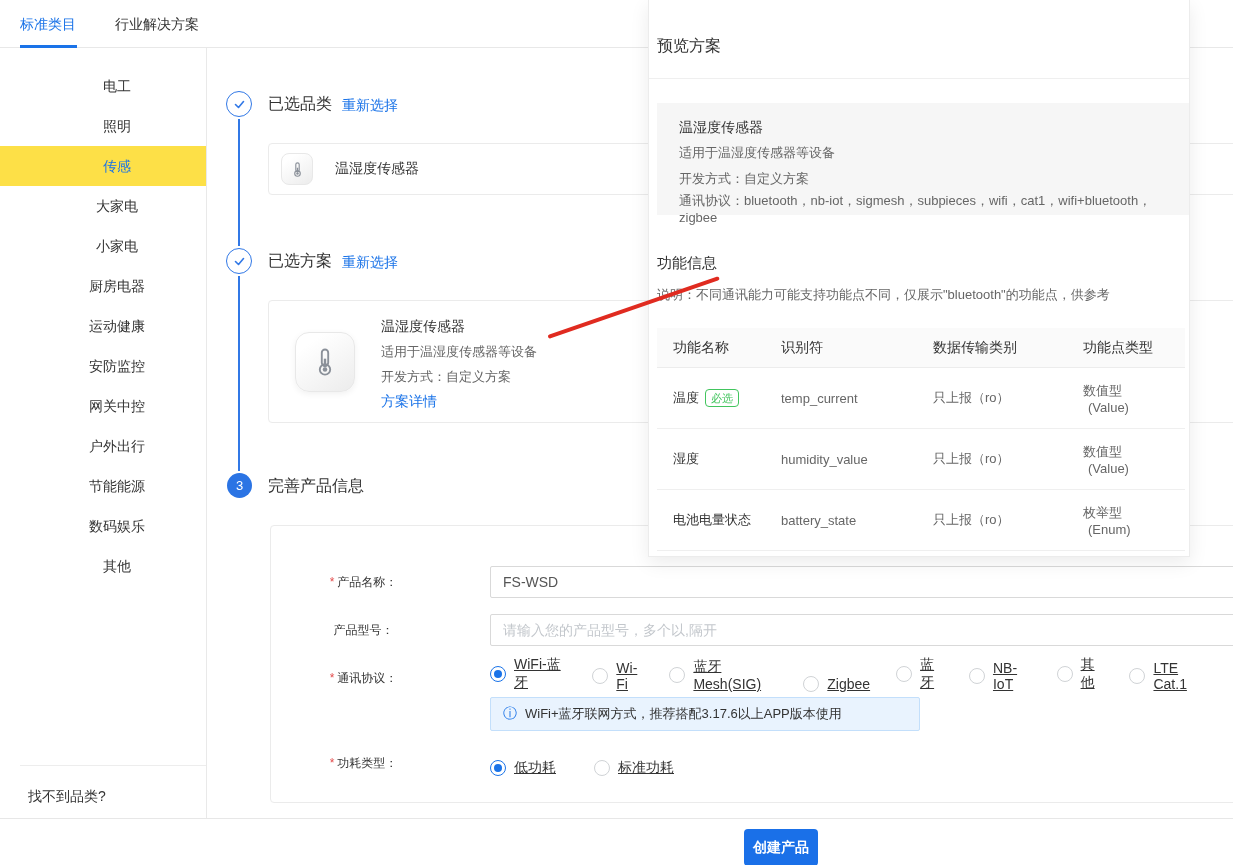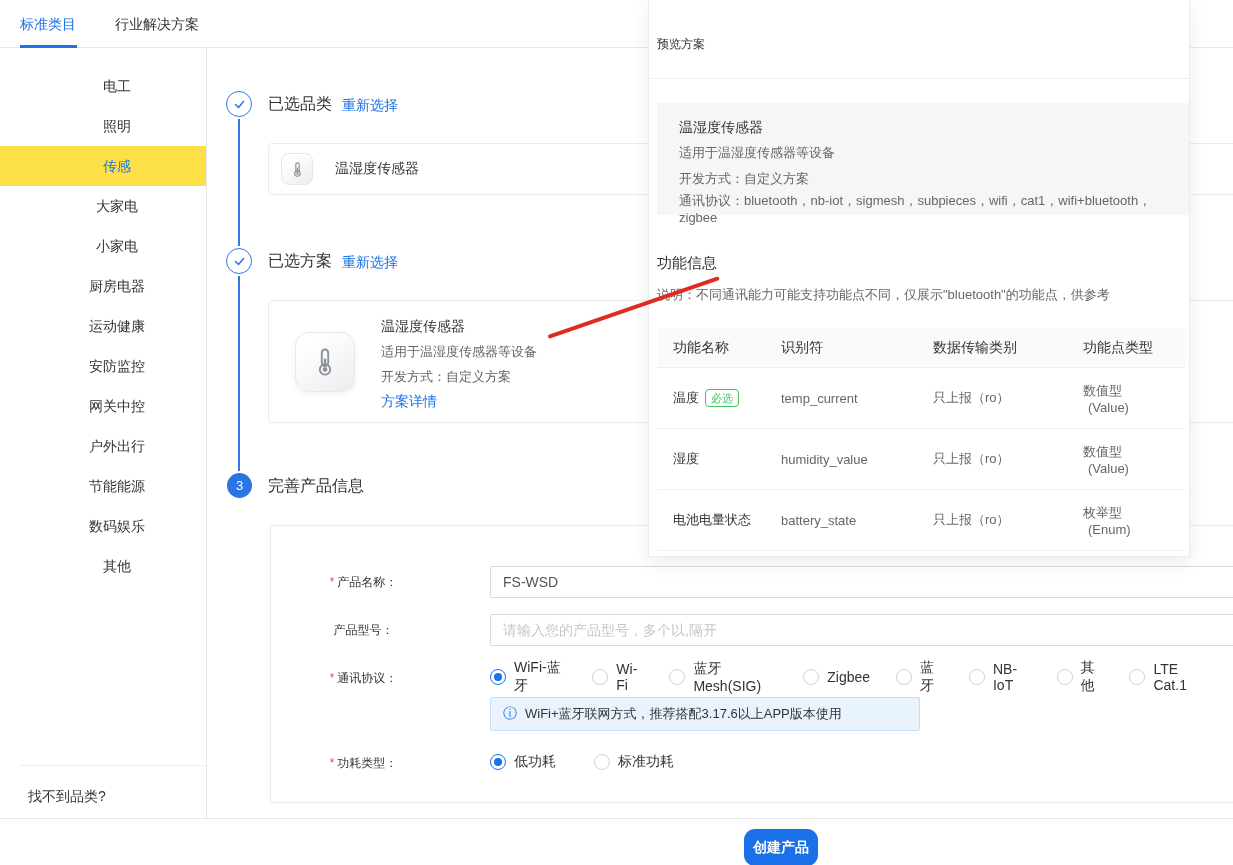--- a/index.html
+++ b/index.html
@@ -36,34 +36,34 @@
   .card1-name { font-size:14px; color:#333; }
   .card2-title { font-size:14px; font-weight:500; color:#333; margin-bottom:7px; }
   .card2-line { font-size:13px; color:#666; margin-bottom:7px; }
   .card2-link { font-size:14px; color:#1a73e8; cursor:pointer; }
   
   .form-card { position:absolute; left:270px; top:525px; width:1003px; height:278px; background:#fff; border:1px solid #ebebeb; border-radius:4px; }
   .form-label { position:absolute; left:257px; width:213px; text-align:center; font-size:12px; color:#333; line-height:20px; }
   .req { color:#e34d4d; margin-right:3px; }
   .tx-input { position:absolute; left:490px; width:770px; height:32px; border:1px solid #d9d9d9; border-radius:2px; padding:0 12px; font-size:14px; color:#555; font-family:inherit; background:#fff; outline:none; }
   .tx-input::placeholder { color:#c3c7cc; }
-  .radio-row { position:absolute; left:490px; display:flex; align-items:center; }
+  .radio-row { position:absolute; left:490px; display:flex; align-items:flex-end;text-decoration:underline; }
   .radio-item { display:flex; align-items:center; margin-right:26px; cursor:pointer; }
   .radio { width:16px; height:16px; border:1px solid #d0d3d6; border-radius:50%; background:#fff; flex:0 0 16px; }
   .radio.on { border-color:#1a73e8; }
   .radio.on::after { content:''; display:block; width:8px; height:8px; border-radius:50%; background:#1a73e8; margin:3px; }
   .radio-label { margin-left:8px; font-size:14px; color:#333; }
   .info-box { position:absolute; left:490px; top:697px; width:430px; height:34px; background:#e9f3fe; border:1px solid #c3dffb; border-radius:2px; display:flex; align-items:center; padding:0 12px; font-size:13px; color:#333; }
   .info-icon { color:#1a73e8; font-size:14px; margin-right:8px; }
   
   .footer { position:absolute; left:0; top:818px; width:1233px; height:47px; background:#fff; border-top:1px solid #e7e7e7; }
-  .create-btn { position:absolute; left:744px; top:10px; width:74px; height:37px; background:#1a70e8; color:#fff; border:none; border-radius:11px; font-size:14px; font-weight:bold; font-family:inherit; cursor:pointer; }
+  .create-btn { position:absolute; left:744px; top:10px; width:74px; height:37px; background:#1a70e8; color:#fff; border:none; border-radius:4px; font-size:14px; font-weight:bold; font-family:inherit; cursor:pointer; }
   
   .panel { position:absolute; left:648px; top:0; width:542px; height:557px; background:#fff; border:1px solid #ececec; border-top:none; box-shadow:0 6px 18px rgba(0,0,0,0.08); z-index:10; }
-  .panel-title { position:absolute; left:8px; top:36px; font-size:12px; font-weight:500; color:#333; }
+  .panel-title { position:absolute; left:8px; top:36px; font-size:16px; font-weight:500; color:#333; }
   .panel-divider { position:absolute; left:0; right:0; top:78px; border-top:1px solid #efefef; }
   .gray-box { position:absolute; left:8px; right:0; top:103px; height:112px; background:#f6f6f6; padding:16px 22px; }
   .gb-name { font-size:14px; font-weight:500; color:#333; margin-bottom:7px; }
   .gb-line { font-size:13px; color:#666; margin-bottom:8px; }
   .gb-line.tight { margin-bottom:4px; }
   .fn-title { position:absolute; left:8px; top:254px; font-size:15px; font-weight:500; color:#333; }
   .fn-note { position:absolute; left:8px; top:286px; font-size:13px; color:#666; }
   .fn-table { position:absolute; left:8px; right:4px; top:328px; font-size:13px; color:#666; }
   .fn-hrow { display:grid; grid-template-columns:108px 152px 150px 1fr; background:#fafafa; height:40px; align-items:center; font-size:14px; color:#333; font-weight:500; border-bottom:1px solid #ececec; }
   .fn-row { display:grid; grid-template-columns:108px 152px 150px 1fr; min-height:61px; align-items:center; border-bottom:1px solid #efefef; }

